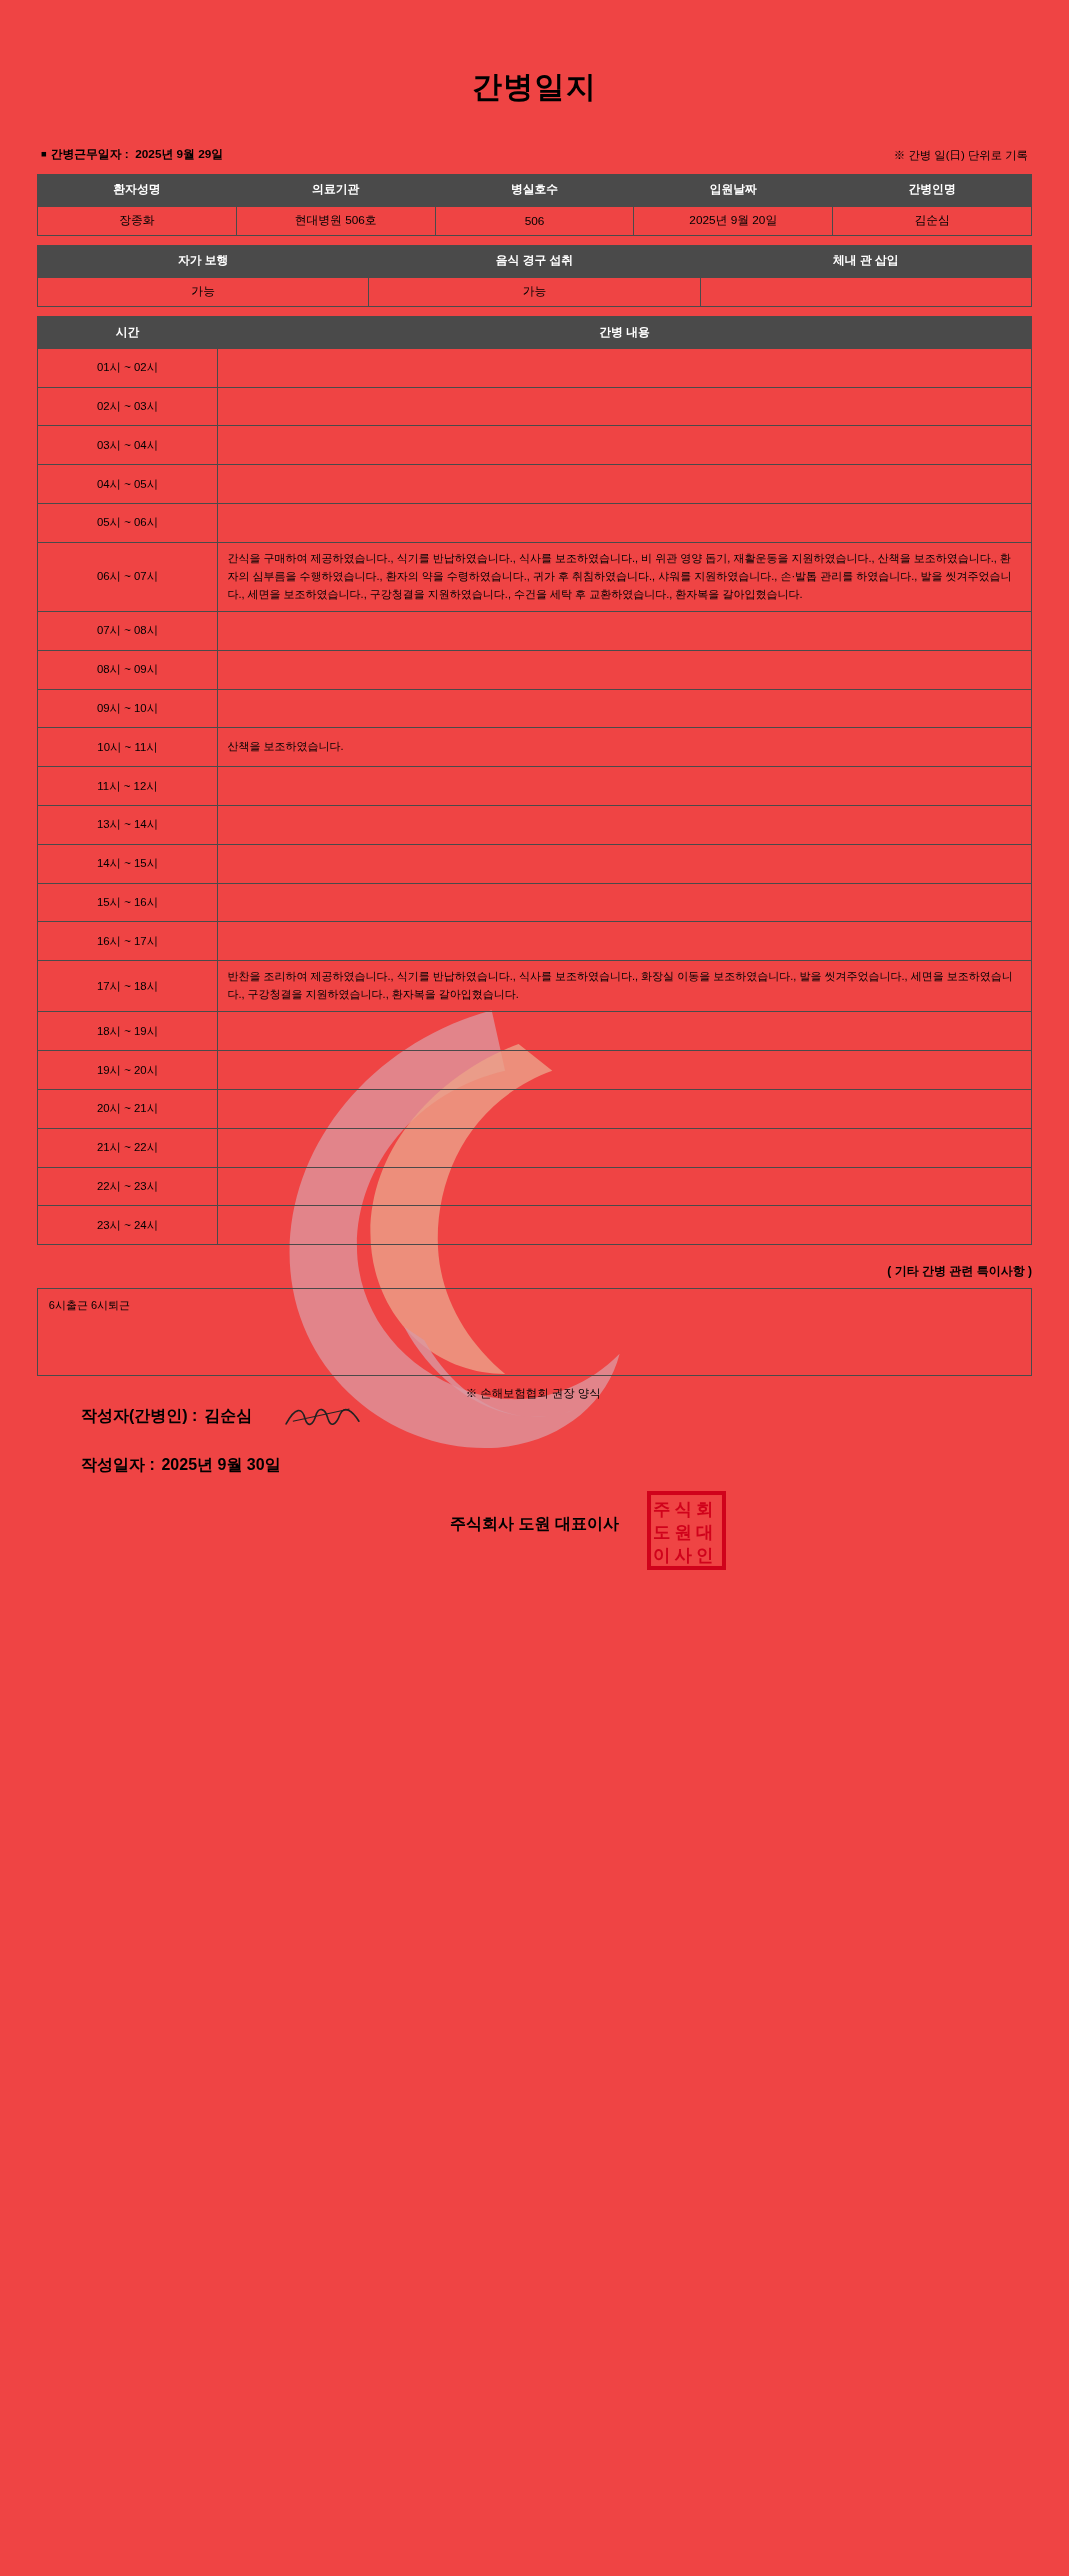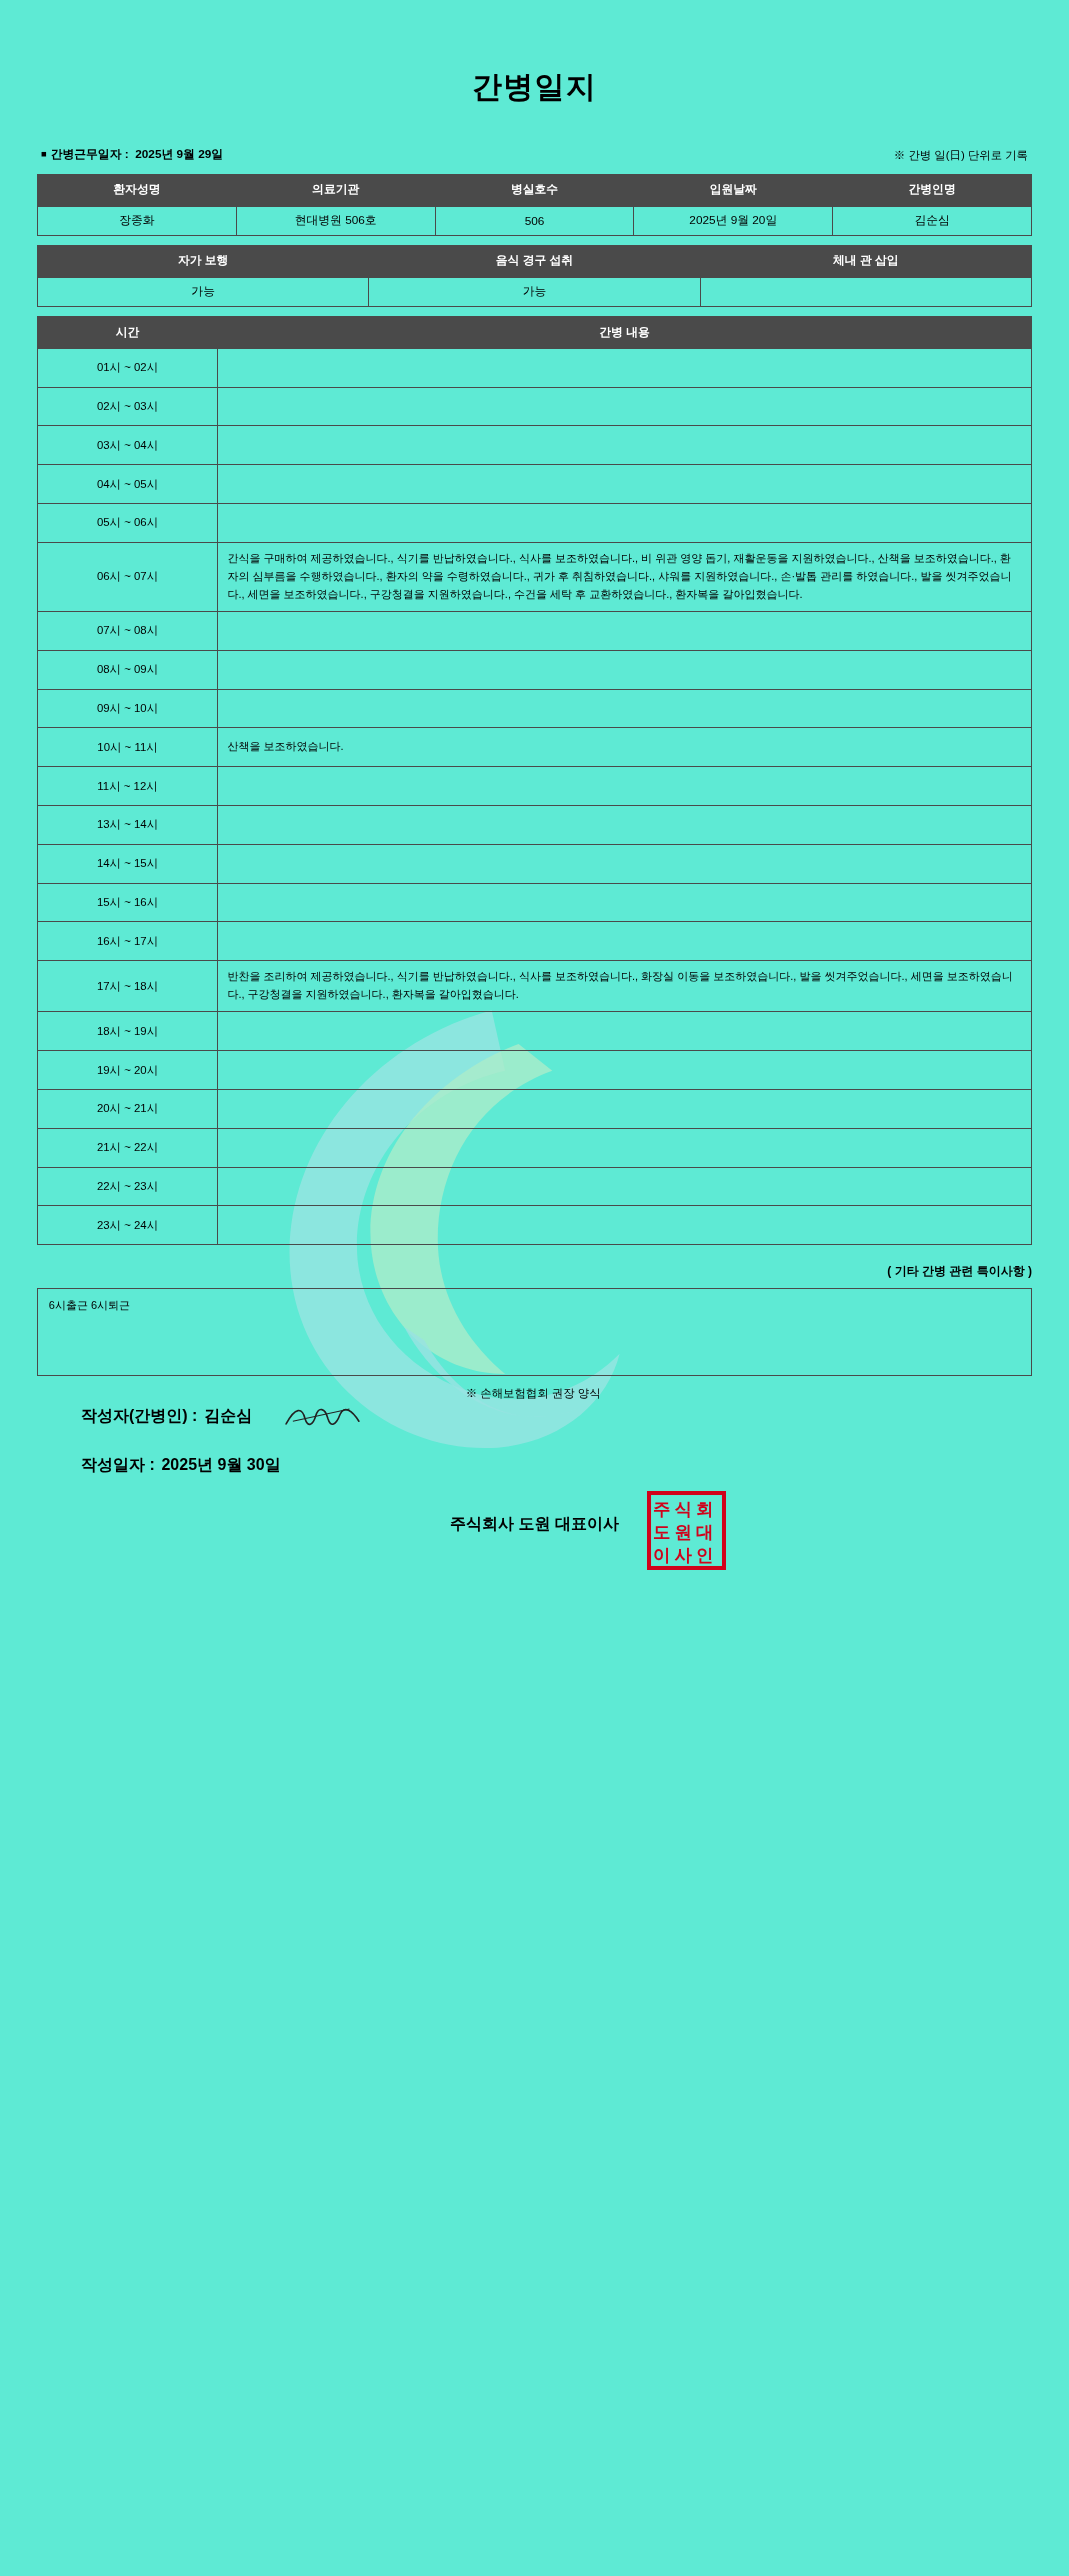--- a/index.html
+++ b/index.html
@@ -10,21 +10,21 @@
   body {
     font-family: "Liberation Sans", sans-serif;
     color: #000;
     -webkit-font-smoothing: antialiased;
   }
   .page {
     position: relative;
     width: 1069px;
     min-height: 2576px;
     margin: 0 auto;
-    background: #5eead4;
+    background: #ef4444;
     box-sizing: border-box;
     padding: 40px 37px 27px 37px;
     overflow: hidden;
   }
   
   .watermark {
     position: absolute;
     left: 202px;
     top: 963px;
     width: 485px;

